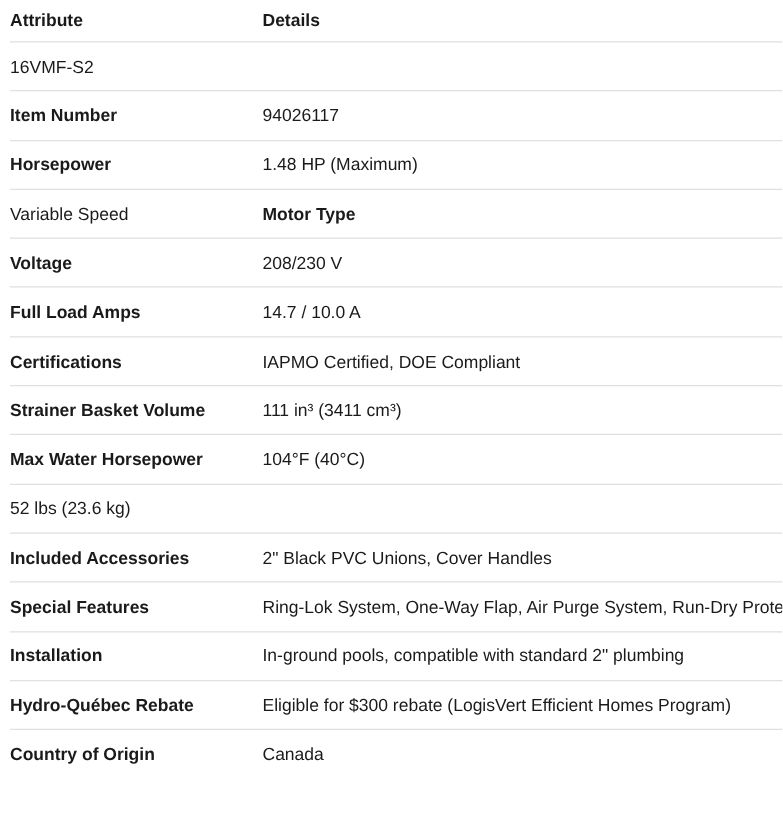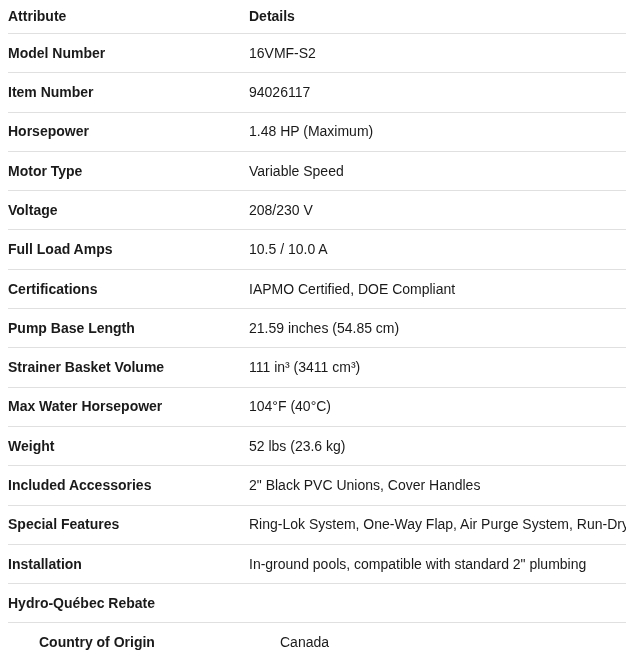--- a/index.html
+++ b/index.html
@@ -19,28 +19,26 @@
     padding-left: 8px;
     box-sizing: border-box;
   }
   .row {
     display: grid;
     grid-template-columns: 202px 1fr;
     align-items: center;
     border-bottom: 1px solid #e0e0e0;
     height: 38.3px;
     box-sizing: content-box;
-    gap: 39px;
   }
   .row.header-row {
     height: 33px;
   }
   .row:last-child {
     border-bottom: none;
-    margin-left: 31px;
   }
   .cell {
     font-size: 14px;
     line-height: 1.2;
     white-space: nowrap;
     overflow: hidden;
   }
   .attr-cell {
     font-weight: 700;
   }
@@ -52,91 +50,86 @@
 <body>
 
 <div class="spec-table">
 
   <div class="row header-row">
     <div class="cell attr-cell">Attribute</div>
     <div class="cell det-cell">Details</div>
   </div>
 
   <div class="row">
-    <div class="cell attr-cell">Model Number</div>
     <div class="cell det-cell">16VMF-S2</div>
   </div>
 
   <div class="row">
     <div class="cell attr-cell">Item Number</div>
     <div class="cell det-cell">94026117</div>
   </div>
 
   <div class="row">
     <div class="cell attr-cell">Horsepower</div>
     <div class="cell det-cell">1.48 HP (Maximum)</div>
   </div>
 
   <div class="row">
+    <div class="cell det-cell">Variable Speed</div>
     <div class="cell attr-cell">Motor Type</div>
-    <div class="cell det-cell">Variable Speed</div>
   </div>
 
   <div class="row">
     <div class="cell attr-cell">Voltage</div>
     <div class="cell det-cell">208/230 V</div>
   </div>
 
   <div class="row">
     <div class="cell attr-cell">Full Load Amps</div>
-    <div class="cell det-cell">10.5 / 10.0 A</div>
+    <div class="cell det-cell">14.7 / 10.0 A</div>
   </div>
 
   <div class="row">
     <div class="cell attr-cell">Certifications</div>
     <div class="cell det-cell">IAPMO Certified, DOE Compliant</div>
   </div>
 
-  <div class="row">
-    <div class="cell attr-cell">Pump Base Length</div>
-    <div class="cell det-cell">21.59 inches (54.85 cm)</div>
-  </div>
 
   <div class="row">
     <div class="cell attr-cell">Strainer Basket Volume</div>
     <div class="cell det-cell">111 in³ (3411 cm³)</div>
   </div>
 
   <div class="row">
     <div class="cell attr-cell">Max Water Horsepower</div>
     <div class="cell det-cell">104°F (40°C)</div>
   </div>
 
   <div class="row">
-    <div class="cell attr-cell">Weight</div>
     <div class="cell det-cell">52 lbs (23.6 kg)</div>
   </div>
 
   <div class="row">
     <div class="cell attr-cell">Included Accessories</div>
     <div class="cell det-cell">2" Black PVC Unions, Cover Handles</div>
   </div>
 
   <div class="row">
     <div class="cell attr-cell">Special Features</div>
     <div class="cell det-cell">Ring-Lok System, One-Way Flap, Air Purge System, Run-Dry Protection</div>
   </div>
 
   <div class="row">
     <div class="cell attr-cell">Installation</div>
     <div class="cell det-cell">In-ground pools, compatible with standard 2" plumbing</div>
   </div>
 
   <div class="row">
     <div class="cell attr-cell">Hydro-Québec Rebate</div>
+    <div class="cell det-cell">Eligible for $300 rebate (LogisVert Efficient Homes Program)</div>
   </div>
 
   <div class="row">
     <div class="cell attr-cell">Country of Origin</div>
     <div class="cell det-cell">Canada</div>
   </div>
 
 </div>
 
 </body></html>

